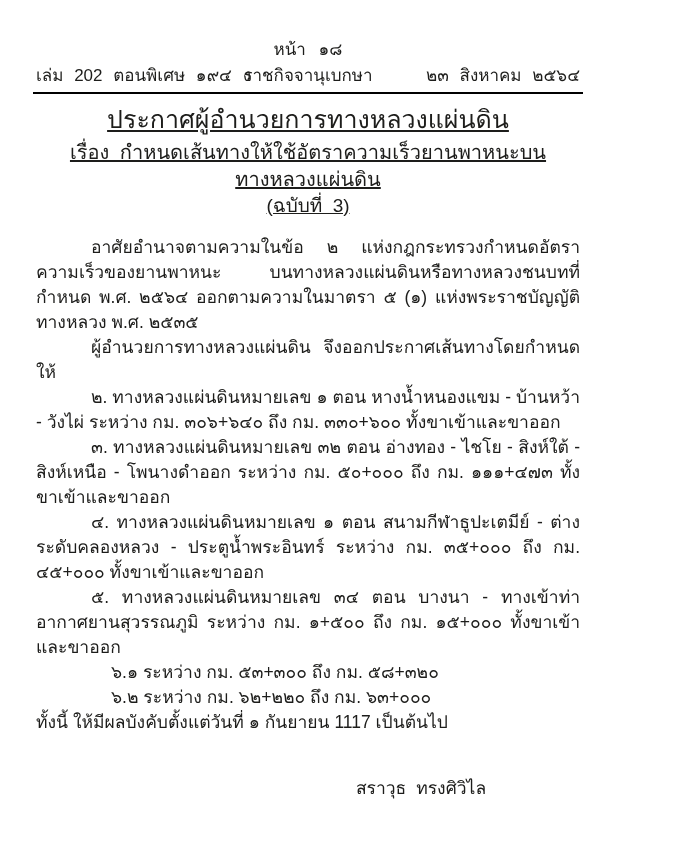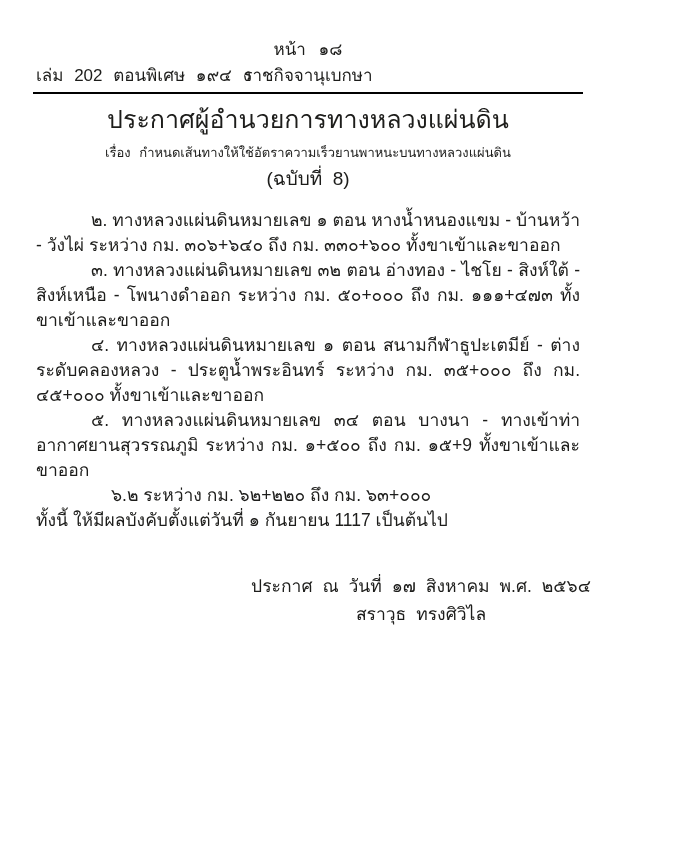--- a/index.html
+++ b/index.html
@@ -48,27 +48,28 @@
   }
   .header-rule {
     height: 0;
     border-bottom: 2.5px solid #000000;
     margin: 5px -3px 0 -3px;
   }
   
   .title-block {
     text-align: center;
     margin-top: 9px;
+    text-decoration: underline;
   }
   .title-main {
     font-size: 25px;
     line-height: 33px;
   }
   .title-subject {
-    font-size: 13px;
+    font-size: 20px;
     line-height: 27px;
     margin-top: 3px;
     word-spacing: 5px;
   }
   .title-edition {
     font-size: 19px;
     line-height: 26px;
     word-spacing: 5px;
   }
   
@@ -105,38 +106,41 @@
 </head>
 <body>
 
 <div class="page">
 
   <div class="header">
     <div class="page-number">หน้า ๑๘</div>
     <div class="header-row">
       <span>เล่ม 202 ตอนพิเศษ ๑๙๔ ง</span>
       <span class="gazette-name">ราชกิจจานุเบกษา</span>
+      <span>๒๓ สิงหาคม ๒๕๖๔</span>
     </div>
     <div class="header-rule"></div>
   </div>
 
   <div class="title-block">
     <div class="title-main">ประกาศผู้อำนวยการทางหลวงแผ่นดิน</div>
     <div class="title-subject">เรื่อง กำหนดเส้นทางให้ใช้อัตราความเร็วยานพาหนะบนทางหลวงแผ่นดิน</div>
-    <div class="title-edition">(ฉบับที่ 8)</div>
+    <div class="title-edition">(ฉบับที่ 3)</div>
   </div>
 
   <div class="body-text">
+    <p class="para">อาศัยอำนาจตามความในข้อ ๒ แห่งกฎกระทรวงกำหนดอัตราความเร็วของยานพาหนะ บนทางหลวงแผ่นดินหรือทางหลวงชนบทที่กำหนด พ.ศ. ๒๕๖๔ ออกตามความในมาตรา ๕ (๑) แห่งพระราชบัญญัติทางหลวง พ.ศ. ๒๕๓๕</p>
+    <p class="para">ผู้อำนวยการทางหลวงแผ่นดิน จึงออกประกาศเส้นทางโดยกำหนดให้</p>
     <p class="para">๒. ทางหลวงแผ่นดินหมายเลข ๑ ตอน หางน้ำหนองแขม - บ้านหว้า - วังไผ่ ระหว่าง กม. ๓๐๖+๖๔๐ ถึง กม. ๓๓๐+๖๐๐ ทั้งขาเข้าและขาออก</p>
     <p class="para">๓. ทางหลวงแผ่นดินหมายเลข ๓๒ ตอน อ่างทอง - ไชโย - สิงห์ใต้ - สิงห์เหนือ - โพนางดำออก ระหว่าง กม. ๕๐+๐๐๐ ถึง กม. ๑๑๑+๔๗๓ ทั้งขาเข้าและขาออก</p>
     <p class="para">๔. ทางหลวงแผ่นดินหมายเลข ๑ ตอน สนามกีฬาธูปะเตมีย์ - ต่างระดับคลองหลวง - ประตูน้ำพระอินทร์ ระหว่าง กม. ๓๕+๐๐๐ ถึง กม. ๔๕+๐๐๐ ทั้งขาเข้าและขาออก</p>
-    <p class="para">๕. ทางหลวงแผ่นดินหมายเลข ๓๔ ตอน บางนา - ทางเข้าท่าอากาศยานสุวรรณภูมิ ระหว่าง กม. ๑+๕๐๐ ถึง กม. ๑๕+9 ทั้งขาเข้าและขาออก</p>
+    <p class="para">๕. ทางหลวงแผ่นดินหมายเลข ๓๔ ตอน บางนา - ทางเข้าท่าอากาศยานสุวรรณภูมิ ระหว่าง กม. ๑+๕๐๐ ถึง กม. ๑๕+๐๐๐ ทั้งขาเข้าและขาออก</p>
+    <p class="subpara">๖.๑ ระหว่าง กม. ๕๓+๓๐๐ ถึง กม. ๕๘+๓๒๐</p>
     <p class="subpara">๖.๒ ระหว่าง กม. ๖๒+๒๒๐ ถึง กม. ๖๓+๐๐๐</p>
     <p class="noindent">ทั้งนี้ ให้มีผลบังคับตั้งแต่วันที่ ๑ กันยายน 1117 เป็นต้นไป</p>
   </div>
 
   <div class="signature">
-    <div>ประกาศ ณ วันที่ ๑๗ สิงหาคม พ.ศ. ๒๕๖๔</div>
     <div>สราวุธ ทรงศิวิไล</div>
 
   </div>
 
 </div>
 
 </body></html>

